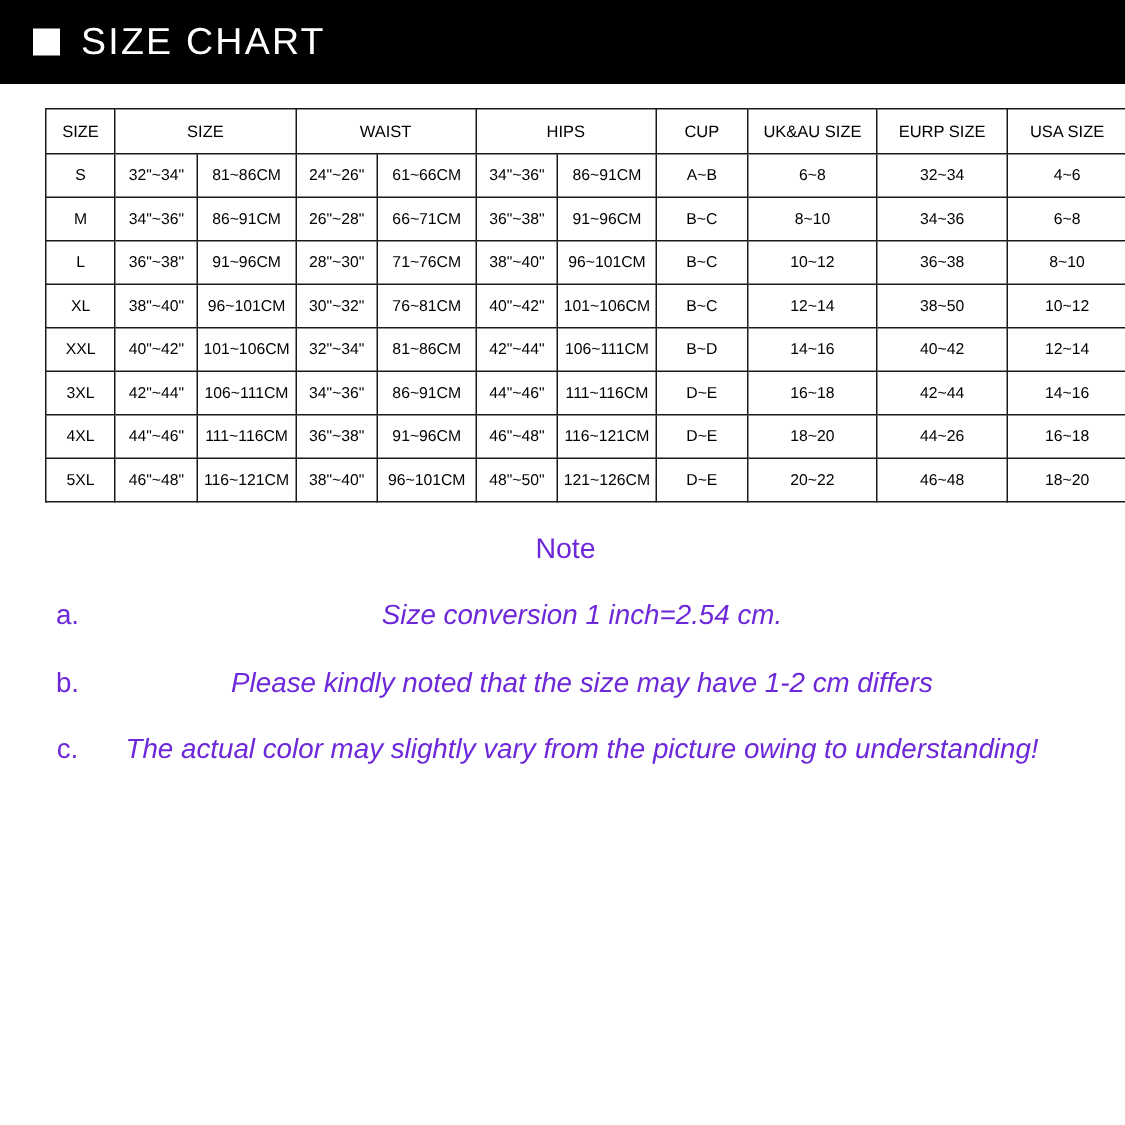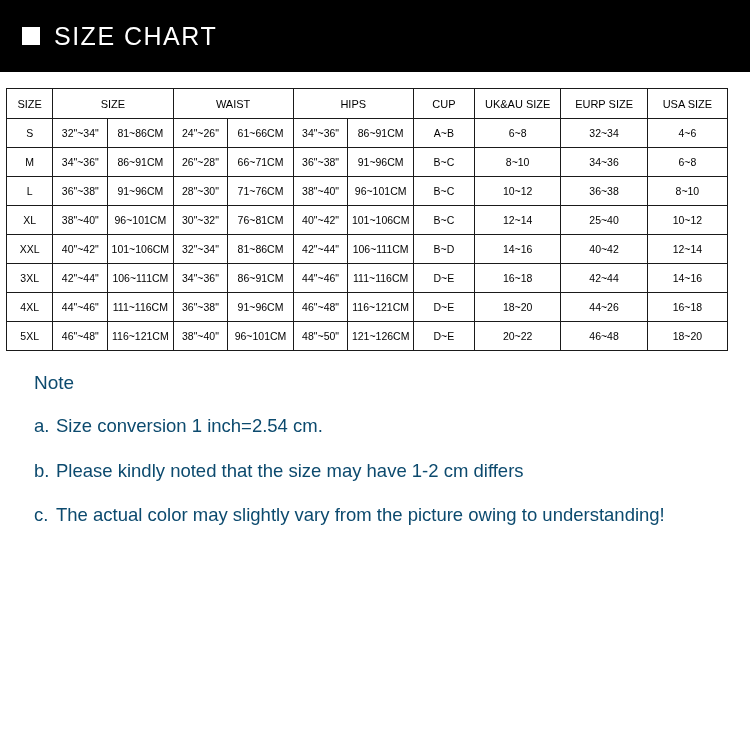--- a/index.html
+++ b/index.html
@@ -18,21 +18,21 @@
   .page {
     width: 750px;
     height: 750px;
     position: relative;
     background: #fff;
   }
 
   
   .header-band {
     width: 750px;
-    height: 72px;
+    height: 56px;
     background: #000000;
     display: flex;
     align-items: center;
     padding-left: 22px;
   }
   .header-square {
     width: 18px;
     height: 18px;
     background: #ffffff;
     margin-right: 14px;
@@ -41,21 +41,21 @@
   .header-title {
     color: #ffffff;
     font-size: 25px;
     letter-spacing: 1.5px;
     font-weight: 400;
     font-family: "Liberation Sans", sans-serif;
   }
 
   
   .table-wrap {
-    padding: 16px 14px 0 6px;
+    padding: 16px 14px 0 30px;
   }
   table.size-table {
     border-collapse: collapse;
     width: 722px;
     table-layout: fixed;
     font-size: 10.5px;
   }
   table.size-table td,
   table.size-table th {
     border: 1px solid #1a1a1a;
@@ -81,38 +81,40 @@
   col.c-usa    { width: 76px; }
 
   .cell-in { font-size: 10.5px; }
   .cell-cm { font-size: 10.5px; margin-top: 29px; }
 
   
   .notes {
     padding: 22px 30px 0 34px;
     font-size: 18.5px;
     line-height: 1.0;
-    color: #0c4a6e;
+    color: #6d28d9;
+    text-align: center;
   }
   .note-title {
     font-size: 19px;
     margin: 0 0 20px 0;
   }
   .note-item {
     display: flex;
     margin-bottom: 16px;
     line-height: 1.55;
   }
   .note-label {
     flex: 0 0 auto;
     width: 22px;
   }
   .note-text {
     flex: 1 1 auto;
     text-indent: 0;
+    font-style: italic;
   }
   .note-text .cont {
     display: block;
     padding-left: 22px;
   }
 </style>
 </head>
 <body>
 
 <div class="page">
@@ -192,21 +194,21 @@
         <tr>
           <td>XL</td>
           <td class="cell-in">38"~40"</td>
           <td class="cell-cm">96~101CM</td>
           <td class="cell-in">30"~32"</td>
           <td class="cell-cm">76~81CM</td>
           <td class="cell-in">40"~42"</td>
           <td class="cell-cm">101~106CM</td>
           <td>B~C</td>
           <td>12~14</td>
-          <td>25~40</td>
+          <td>38~50</td>
           <td>10~12</td>
         </tr>
         <tr>
           <td>XXL</td>
           <td class="cell-in">40"~42"</td>
           <td class="cell-cm">101~106CM</td>
           <td class="cell-in">32"~34"</td>
           <td class="cell-cm">81~86CM</td>
           <td class="cell-in">42"~44"</td>
           <td class="cell-cm">106~111CM</td>

